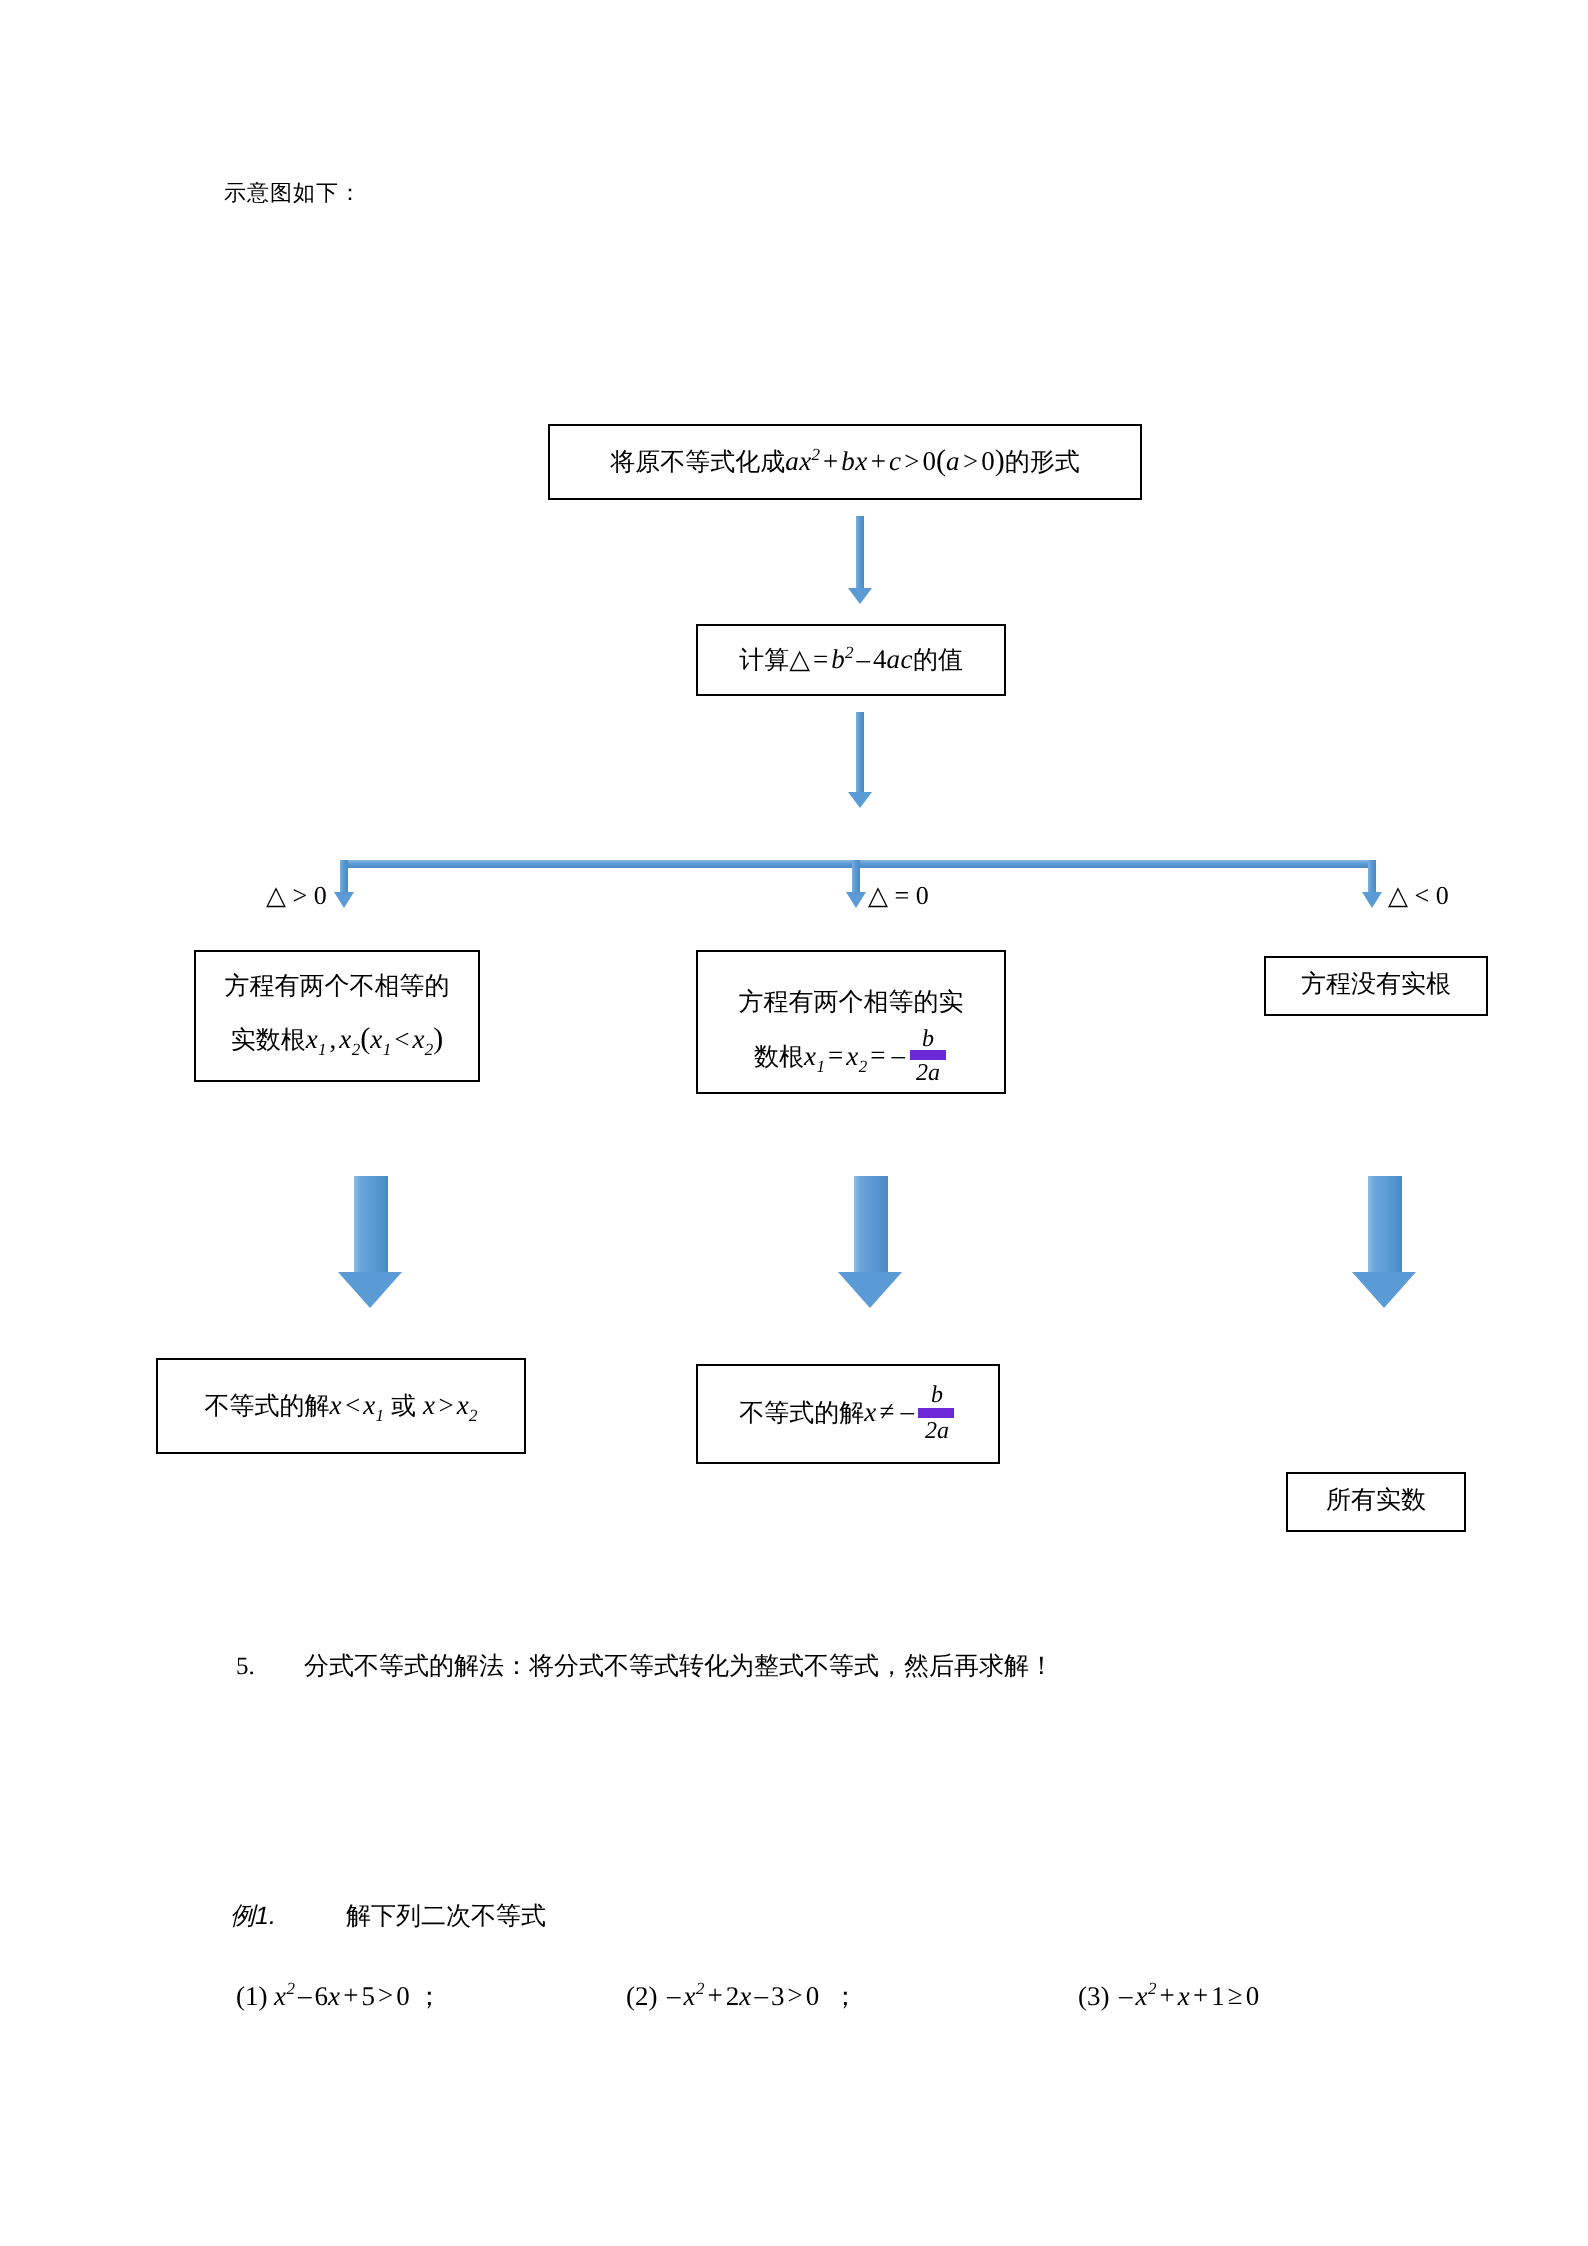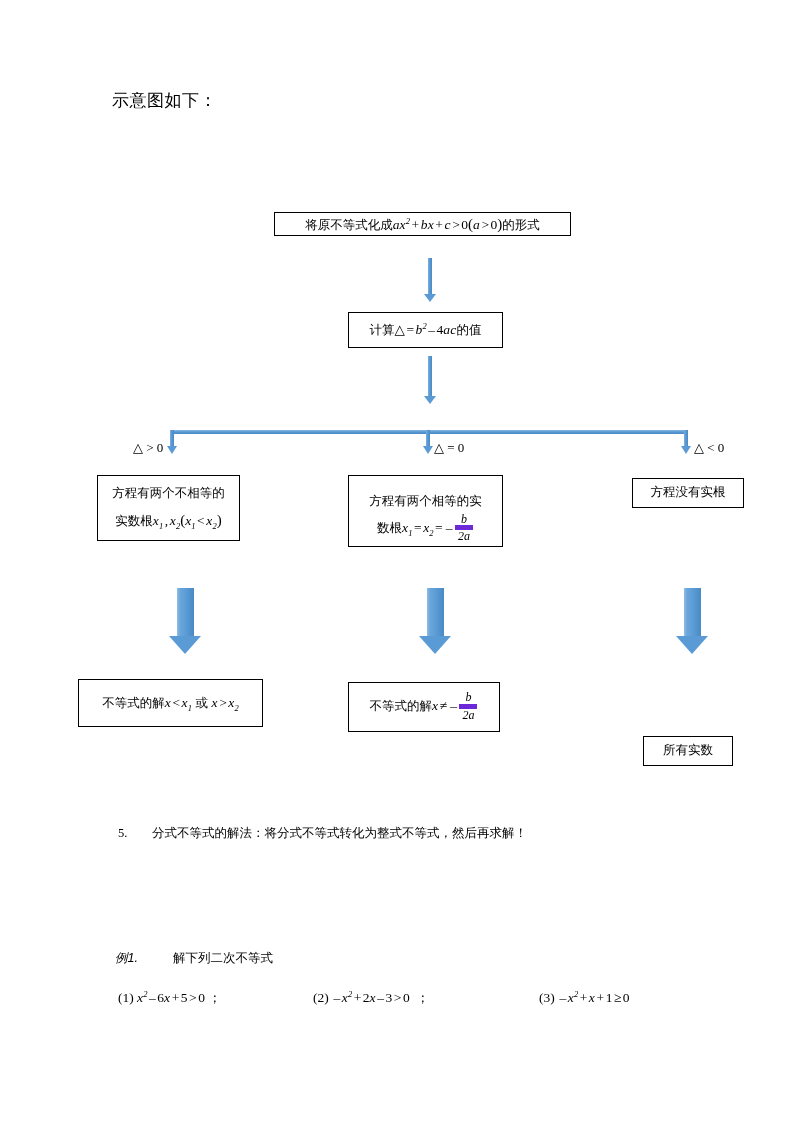--- a/index.html
+++ b/index.html
@@ -29,21 +29,21 @@
     white-space: nowrap;
     font-family: "Liberation Sans", "DejaVu Sans", sans-serif;
     font-size: 12.5px;
     line-height: 1.35;
     color: #000;
   }
 
   .heading-note {
     left: 112px;
     top: 90px;
-    font-size: 17px;
+    font-size: 11px;
     letter-spacing: .5px;
   }
 
   
   .box {
     position: absolute;
     box-sizing: border-box;
     border: 1.1px solid #000000;
     background: #ffffff;
     display: flex;
@@ -214,21 +214,21 @@
 </style>
 </head>
 <body>
 
 <div class="page">
 
   <div class="txt heading-note">示意图如下：</div>
 
   <div>
 
-    <div class="box" style="left:274px; top:212px; width:297px; height:24px;">
+    <div class="box" style="left:274px; top:212px; width:297px; height:38px;">
       <span class="inner">
         <span>将原不等式化成</span><span class="mi">a</span><span class="mi">x</span><sup class="ex">2</sup><span class="mo">+</span><span class="mi">b</span><span class="mi">x</span><span class="mo">+</span><span class="mi">c</span><span class="mo">&gt;</span><span class="mn">0</span><span class="paren">(</span><span class="mi">a</span><span class="mo">&gt;</span><span class="mn">0</span><span class="paren">)</span><span>的形式</span>
       </span>
     </div>
 
     <div class="conn thin-arrow" style="left:410px; top:258px; width:40px; height:46px;">
       <div class="shaft" style="height:36px;"></div>
       <div class="head" style="top:36px;"></div>
     </div>
 

